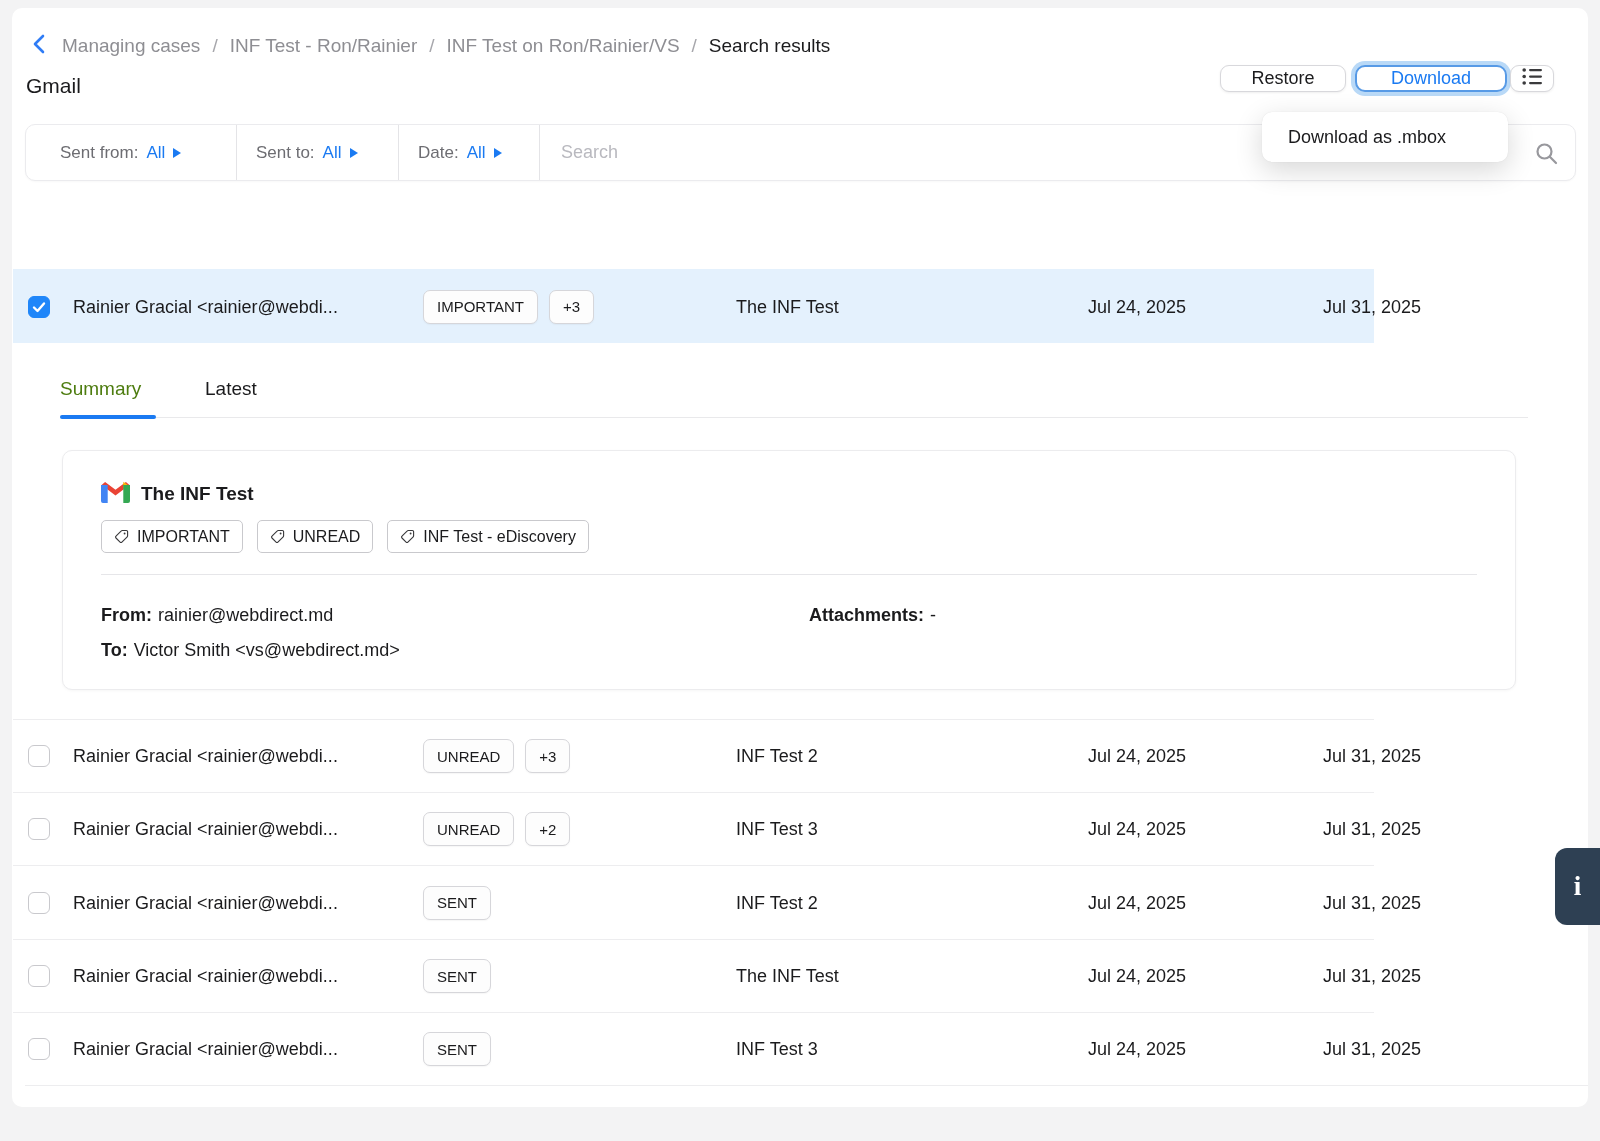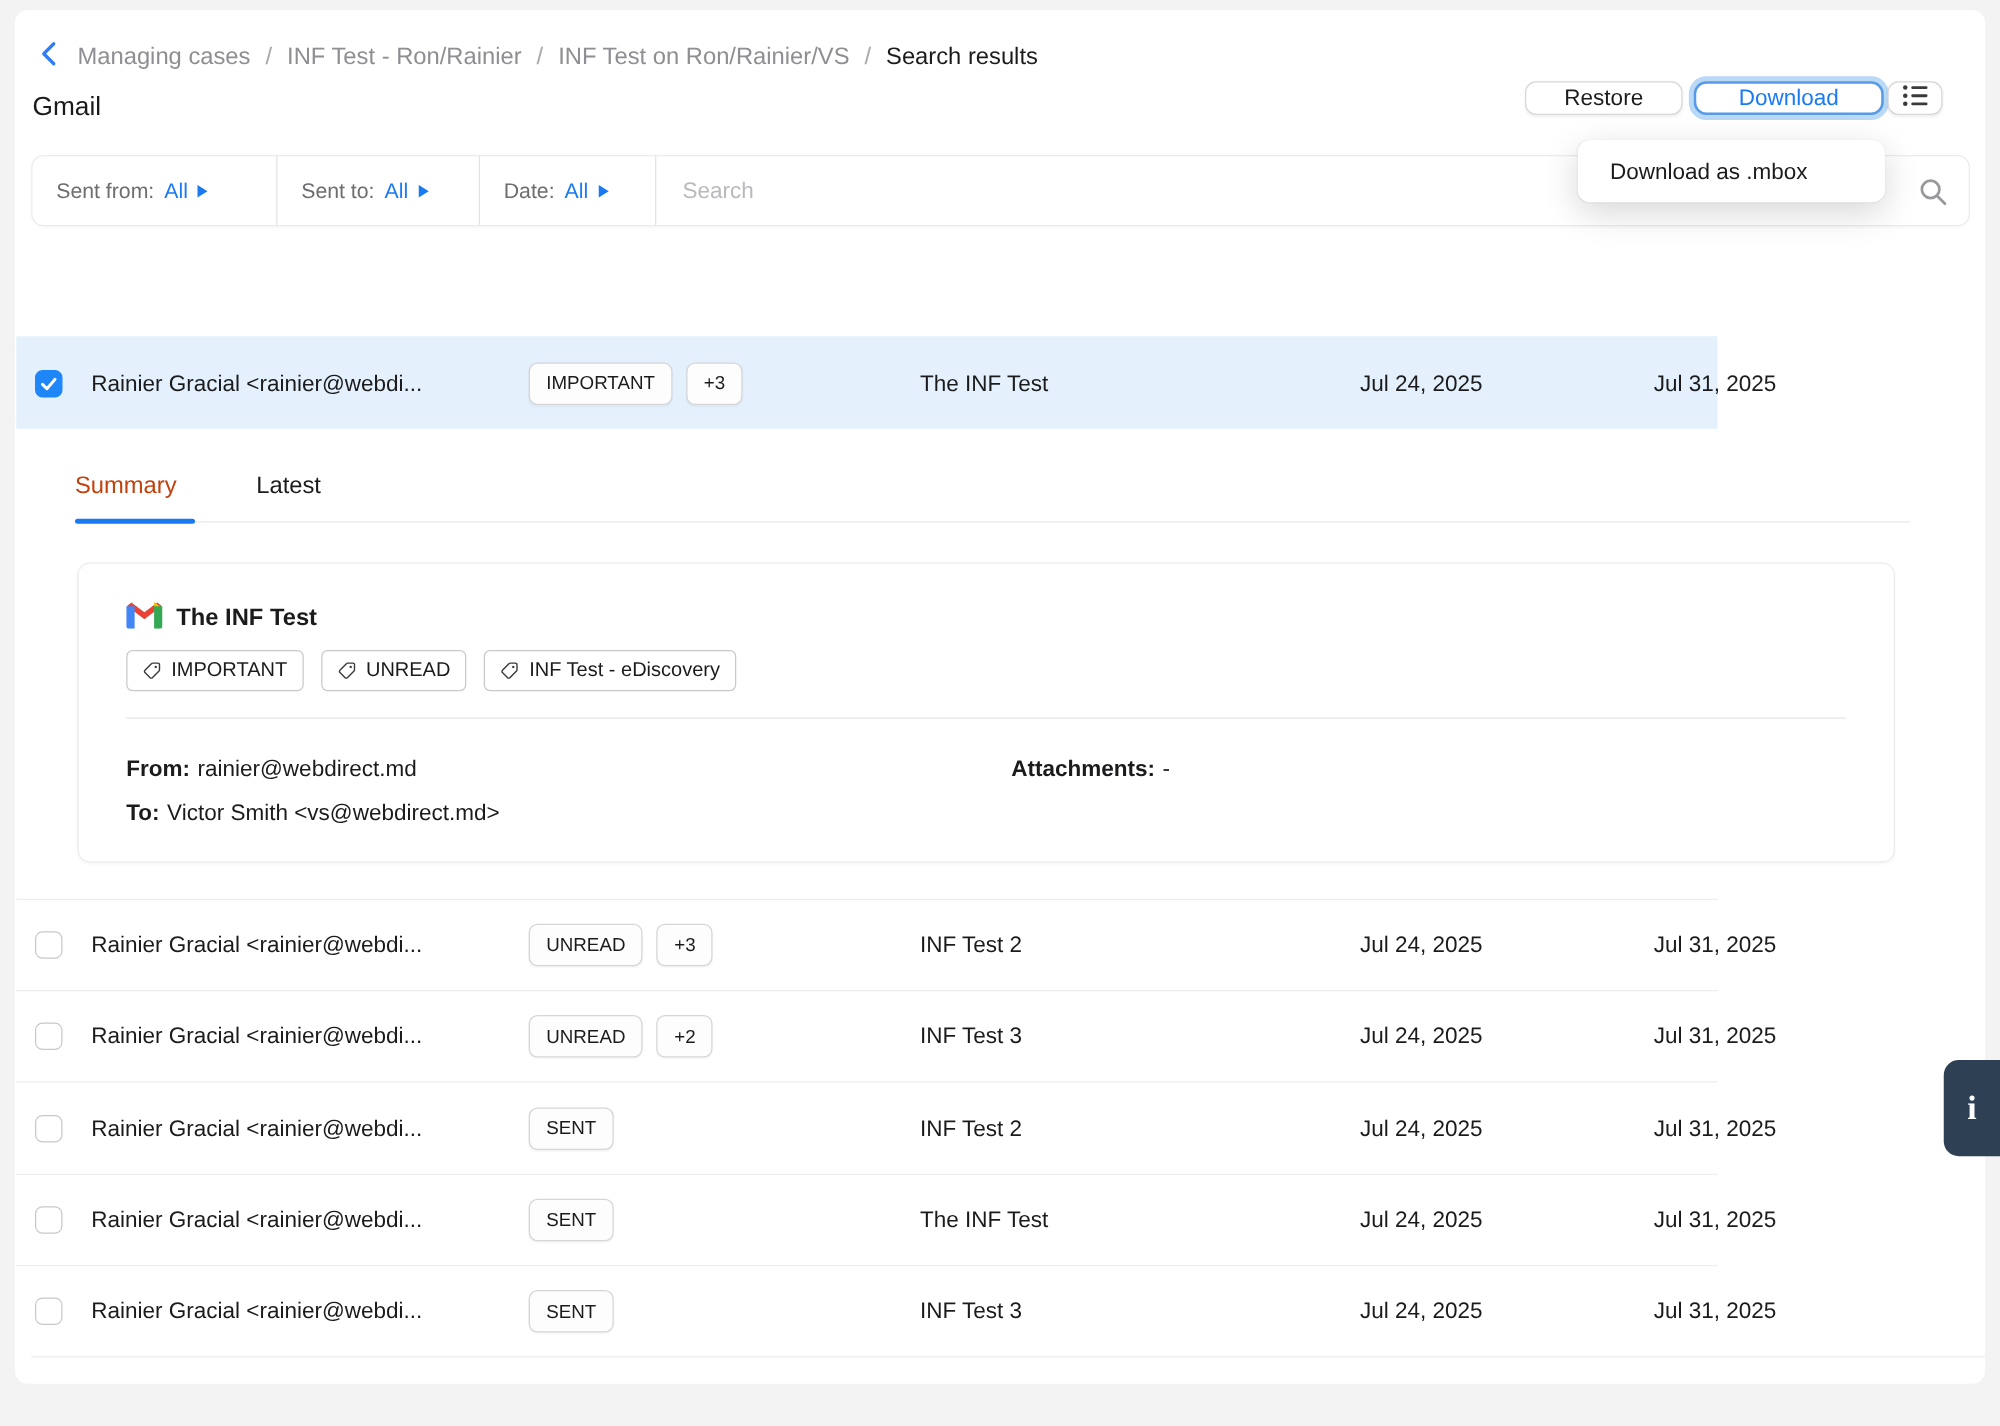--- a/index.html
+++ b/index.html
@@ -36,20 +36,21 @@
     border:2px solid #579ae6; border-radius:10px;
     box-shadow:0 0 0 4px #b9d9f7;
   }
   .btn-list { left:1498px; width:44px; }
   
   .filterbar {
     position:absolute; left:13px; top:116px; width:1551px; height:57px;
     background:#fff; border:1px solid #ebebee; border-radius:10px;
     display:flex; align-items:stretch;
     box-shadow:0 1px 2px rgba(0,0,0,.03);
+    padding-left:15px;
   }
   .filter-item { display:flex; align-items:center; gap:8px; padding-left:19px; font-size:17px; cursor:pointer; }
   .filter-item .flabel { color:#6d6d72; }
   .filter-item .fvalue { color:#1a7af2; }
   .tri-right { width:0; height:0; border-top:5px solid transparent; border-bottom:5px solid transparent; border-left:8px solid #1a7af2; margin-top:1px; }
   .f-w1 { width:195px; } .f-w2 { width:161px; } .f-w3 { width:140px; }
   .vdiv { width:1px; background:#e4e4e7; }
   .search-wrap { flex:1; display:flex; align-items:center; position:relative; }
   .search-input {
     border:none; outline:none; background:transparent;
@@ -81,21 +82,21 @@
     position:absolute; left:15px; top:50%; transform:translateY(-50%);
     width:22px; height:22px; border-radius:6px; background:#fff;
     border:1.5px solid #c9c9cd; cursor:pointer;
     display:flex; align-items:center; justify-content:center;
   }
   .cb.checked { background:#1f86f9; border-color:#1f86f9; }
   .cb.indet { width:21px; height:21px; border-color:#bcbcc0; }
   .cb.indet .sq { width:11px; height:11px; border-radius:2.5px; background:#1f86f9; }
   
   .tab { position:absolute; top:370px; font-size:19px; cursor:pointer; }
-  .tab-summary { left:48px; color:#c2410c; }
+  .tab-summary { left:48px; color:#4d7c0f; }
   .tab-preview { left:193px; color:#1b1b1d; }
   .tabs-line { position:absolute; left:48px; width:1468px; top:409px; height:1px; background:#e9e9eb; }
   .tab-underline { position:absolute; left:48px; top:407px; width:96px; height:3.5px; background:#1a7af2; border-radius:2px; }
   
   .card {
     position:absolute; left:50px; top:442px; width:1454px; height:240px;
     background:#fff; border:1px solid #ececee; border-radius:10px;
     box-shadow:0 1px 3px rgba(0,0,0,.04);
   }
   .card-title-row { position:absolute; left:38px; top:30px; display:flex; align-items:center; gap:11px; }

